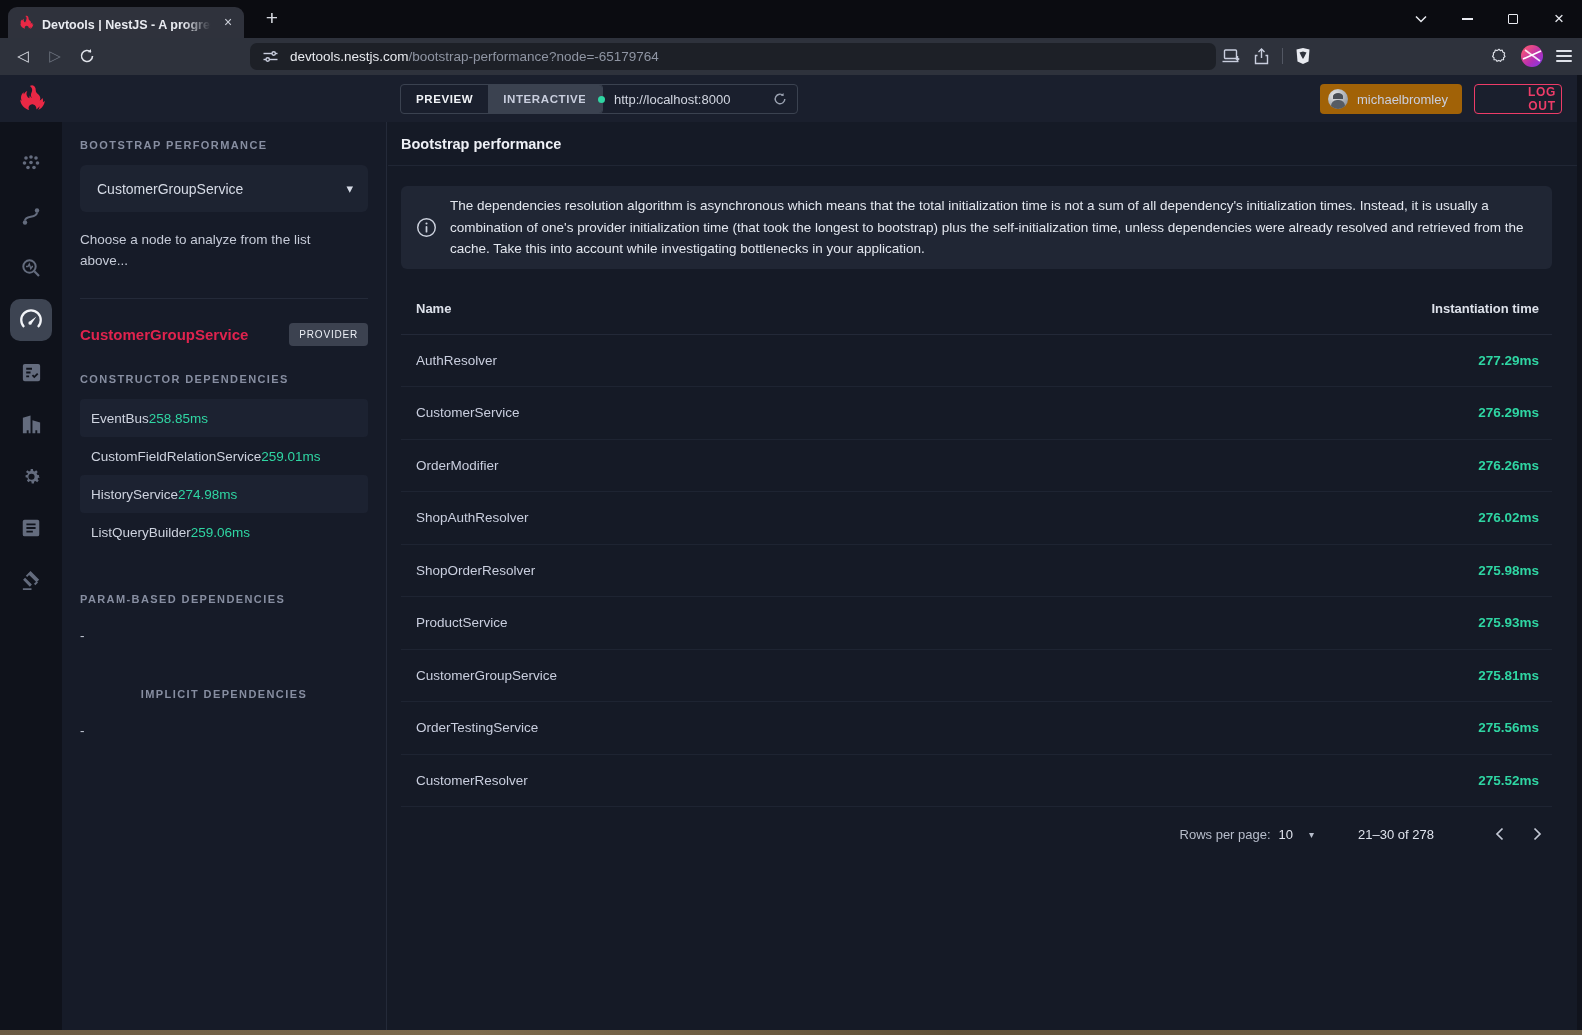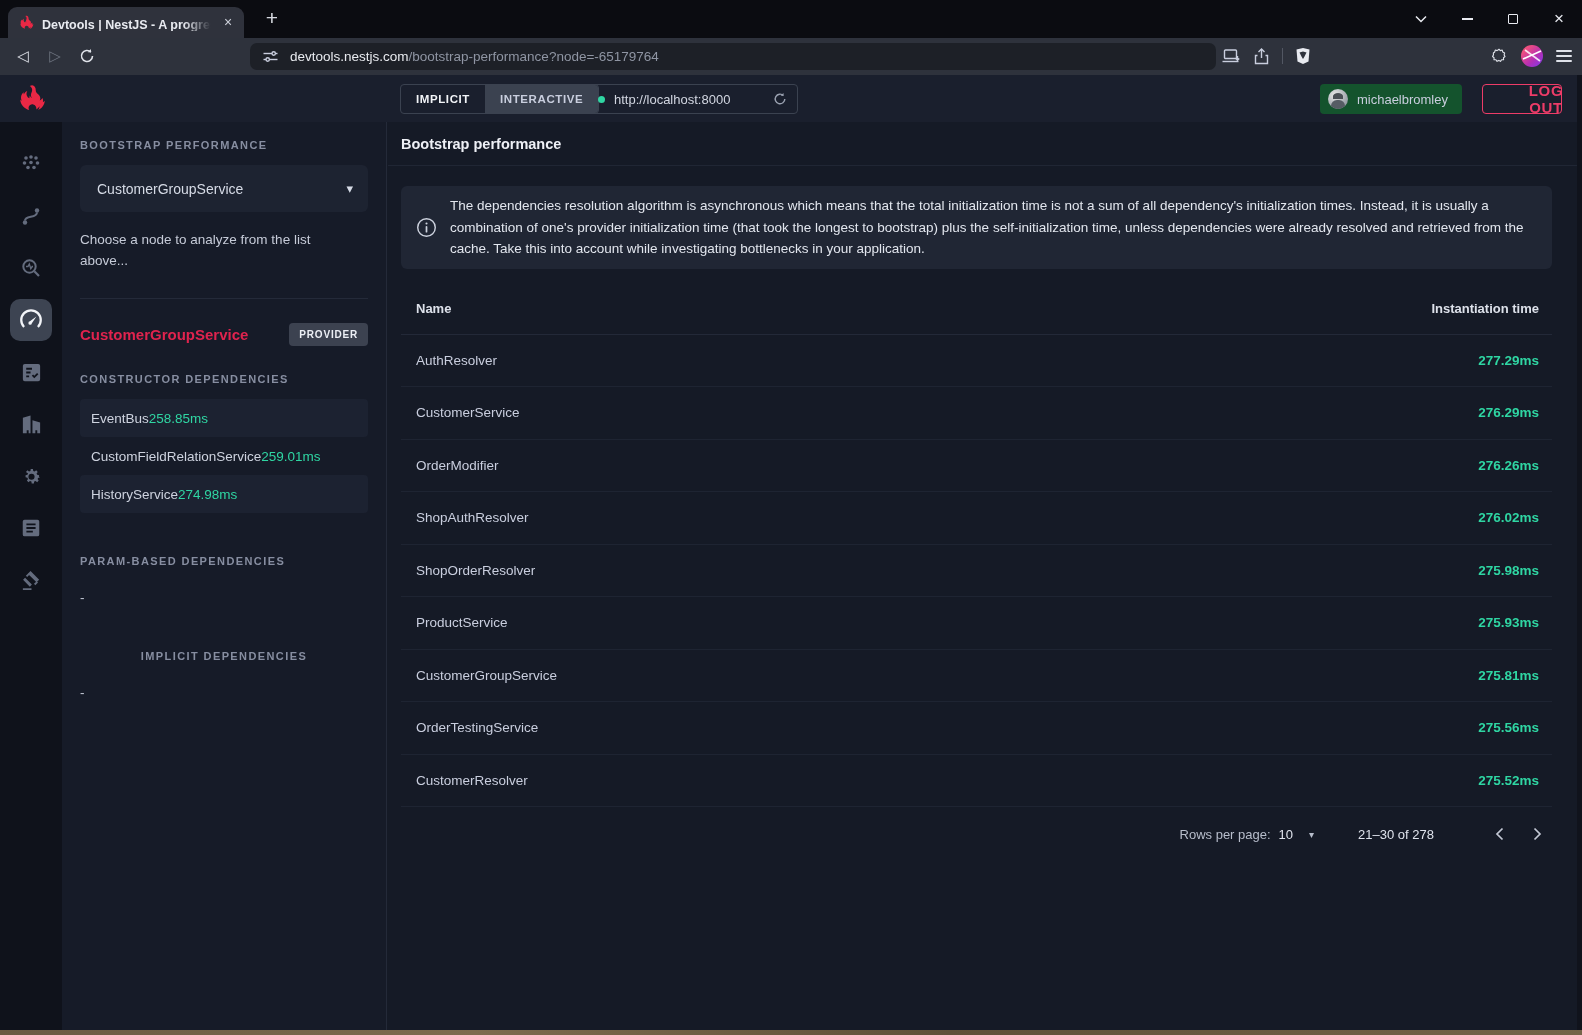--- a/index.html
+++ b/index.html
@@ -40,45 +40,45 @@
   
   .app-header { position:absolute; top:75px; left:0; right:0; height:47px; background:#1a1f2d; }
   .logo-box { position:absolute; left:0; top:0; width:62px; height:47px; display:flex; align-items:center; justify-content:center; }
   .mode-toggle { position:absolute; left:400px; top:9px; height:30px; display:flex; border:1px solid #3b4250; border-radius:4px; overflow:hidden; }
   .mode-btn { padding:0 15px; display:flex; align-items:center; font-size:11.5px; font-weight:bold; letter-spacing:.6px; }
   .mode-preview { color:#f2f4f8; }
   .mode-interactive { background:#3b4250; color:#c9cede; }
   .target-chip { position:absolute; left:585px; top:9px; width:213px; height:30px; border:1px solid #3b4250; border-radius:4px; display:flex; align-items:center; padding:0 10px 0 12px; gap:9px; }
   .status-dot { width:7px; height:7px; border-radius:50%; background:#2fd6a3; }
   .target-url { flex:1; font-size:13px; color:#d2d6e1; }
-  .user-chip { position:absolute; right:120px; top:9px; height:30px; background:#14532d; border-radius:4px; display:flex; align-items:center; padding:0 14px 0 8px; gap:9px; }
+  .user-chip { position:absolute; right:120px; top:9px; height:30px; background:#a16207; border-radius:4px; display:flex; align-items:center; padding:0 14px 0 8px; gap:9px; }
   .user-avatar { width:20px; height:20px; border-radius:50%; background:radial-gradient(circle at 35% 30%, #e8e8e8, #9aa0a8 70%, #70767e); overflow:hidden; position:relative; }
   .user-avatar i { position:absolute; left:5px; top:4px; width:10px; height:6px; border-radius:50% 50% 0 0; background:#4a4f56; }
   .user-avatar b { position:absolute; left:3px; top:11px; width:14px; height:9px; border-radius:6px 6px 0 0; background:#565c64; }
   .user-name { font-size:13px; color:#c9cede; }
-  .logout-btn { position:absolute; right:20px; top:9px; height:30px; width:80px; border:1px solid #ed3c68; border-radius:4px; color:#ed3c68; font-size:15px; font-weight:bold; letter-spacing:.7px; display:flex; align-items:center; justify-content:center; background:transparent;padding-left:48px; }
+  .logout-btn { position:absolute; right:20px; top:9px; height:30px; width:88px; border:1px solid #ed3c68; border-radius:4px; color:#ed3c68; font-size:12px; font-weight:bold; letter-spacing:.7px; display:flex; align-items:center; justify-content:center; background:transparent;padding-left:48px; }
 
   
   .sidebar { position:absolute; top:122px; left:0; width:62px; bottom:5px; background:#0f121b; display:flex; flex-direction:column; align-items:center; padding-top:21px; }
   .side-item { width:42px; height:42px; margin-bottom:10px; border-radius:10px; display:flex; align-items:center; justify-content:center; color:#646c7e; }
   .side-item.active { background:#3d4452; color:#f2f4f8; }
   .side-item svg { stroke:currentColor; fill:none; }
   .side-item svg.filled { fill:currentColor; stroke:none; }
 
   
   .panel { position:absolute; top:122px; left:62px; width:325px; bottom:5px; background:#161b28; border-right:1px solid #242a39; padding:17px 18px; overflow:hidden; }
   .section-label { font-size:11px; font-weight:bold; letter-spacing:1.4px; color:#878ea1; }
   .dropdown { margin-top:14px; height:47px; background:#1d2331; border-radius:6px; display:flex; align-items:center; justify-content:space-between; padding:0 15px 0 17px; }
   .dropdown-value { font-size:14px; color:#d6dbe6; }
   .dropdown-caret { font-size:13px; color:#d6dbe6; }
   .hint { margin-top:17px; font-size:13.5px; line-height:21px; color:#c6cbd8; width:250px; }
   .panel-divider { margin-top:27px; border-top:1px solid #242a39; }
   .node-row { margin-top:24px; display:flex; align-items:center; justify-content:space-between; }
   .node-name { font-size:15px; font-weight:bold; color:#e0234e; }
-  .badge { background:#3c4250; color:#eceff5; font-size:10px; font-weight:bold; letter-spacing:.8px; padding:6px 10px; border-radius:4px; }
+  .badge { background:#3c4250; color:#eceff5; font-size:10px; font-weight:normal; letter-spacing:.8px; padding:6px 10px; border-radius:4px; }
   .kv-block { margin-top:15px; font-size:13.5px; color:#c6cbd8; line-height:24px; }
   .kv-value-strong { font-weight:bold; color:#eef0f6; }
   .teal { color:#2fd6a3; }
   .deps-label { margin-top:27px; }
   .dep-list { margin-top:14px; }
   .dep-row { height:38px; display:flex; align-items:center; padding:0 11px; border-radius:4px; font-size:13.5px; }
   .dep-row:nth-child(odd) { background:#1c2231; }
   .dep-name { color:#ced3df; }
   .empty-dash { margin-top:23px; font-size:13.5px; color:#c6cbd8; }
   .param-label { margin-top:42px; }
@@ -209,21 +209,21 @@
   </div>
 </div>
 
 <div class="app-header">
   <div class="logo-box">
     <svg width="30" height="30" viewBox="0 0 24 24">
         <path fill="#ea2845" d="M13 1c-.7 0-1.4.2-2 .5.9.5 1.5 1.3 1.8 2.3.4 1.6-.2 2.6-.6 3.6-.5 1.2-.3 2.6.5 3.7-.9-.4-1.3-1.2-1.6-2-.4.7-.5 1.5-.3 2.3-.9-.4-1.6-1-2-1.9-.6-1.3-.5-2.8.2-4C7.9 5.9 6.8 6.9 6.3 8.3c-.2-.5-.3-1.1-.2-1.7C4.9 7.6 4.1 9 4 10.5c-.1 1 .1 2 .6 2.9-.5-.2-.9-.6-1.2-1C3.6 16.6 6.6 20 10.6 20.7c-.5-.8-.7-1.7-.4-2.6.3-1 1.2-1.7 2.2-1.8 2.3-.2 4.2 1.7 3.9 4 1-.6 1.9-1.5 2.5-2.5 0 1.1-.4 2.2-1.1 3 3.1-1.2 5.1-4.1 5.3-7.4-.4.5-.9.9-1.5 1.1.3-1.1.2-2.3-.4-3.3-.4.9-1.2 1.6-2.1 1.9.5-1 .6-2.2.1-3.2-.7-1.6-2.6-2-3.1-3.7-.1-.4-.2-.8-.2-1.2C15.8 2.7 14.6 1.2 13 1z"></path>
       </svg>
   </div>
   <div class="mode-toggle">
-    <span class="mode-btn mode-preview">IMPLICIT</span>
+    <span class="mode-btn mode-preview">PREVIEW</span>
     <span class="mode-btn mode-interactive">INTERACTIVE</span>
   </div>
   <div class="target-chip">
     <span class="status-dot"></span>
     <span class="target-url">http://localhost:8000</span>
     <span>
       <svg width="14" height="14" viewBox="0 0 16 16">
           <path d="M13.5 8a5.5 5.5 0 1 1-1.6-3.9" stroke="#9aa1b0" stroke-width="1.6" fill="none"></path>
           <path d="M12 1v3.3H8.7z" fill="#9aa1b0"></path>
         </svg>
@@ -328,20 +328,24 @@
       <span class="teal">258.85ms</span>
     </div>
     <div class="dep-row">
       <span class="dep-name">CustomFieldRelationService</span>
       <span class="teal">259.01ms</span>
     </div>
     <div class="dep-row">
       <span class="dep-name">HistoryService</span>
       <span class="teal">274.98ms</span>
     </div>
+    <div class="dep-row">
+      <span class="dep-name">ListQueryBuilder</span>
+      <span class="teal">259.06ms</span>
+    </div>
   </div>
 
   <div class="section-label param-label">PARAM-BASED DEPENDENCIES</div>
   <div class="empty-dash">-</div>
 
   <div class="section-label implicit-label">IMPLICIT DEPENDENCIES</div>
   <div class="empty-dash">-</div>
 </div>
 
 <div class="main">

